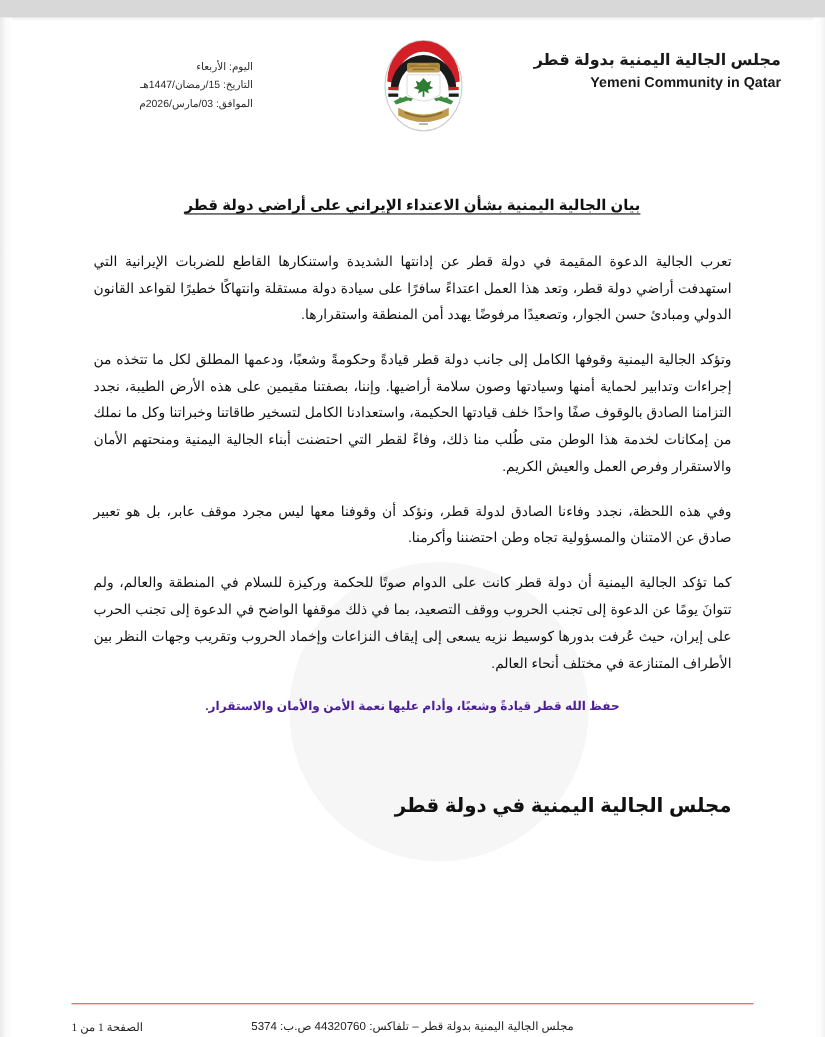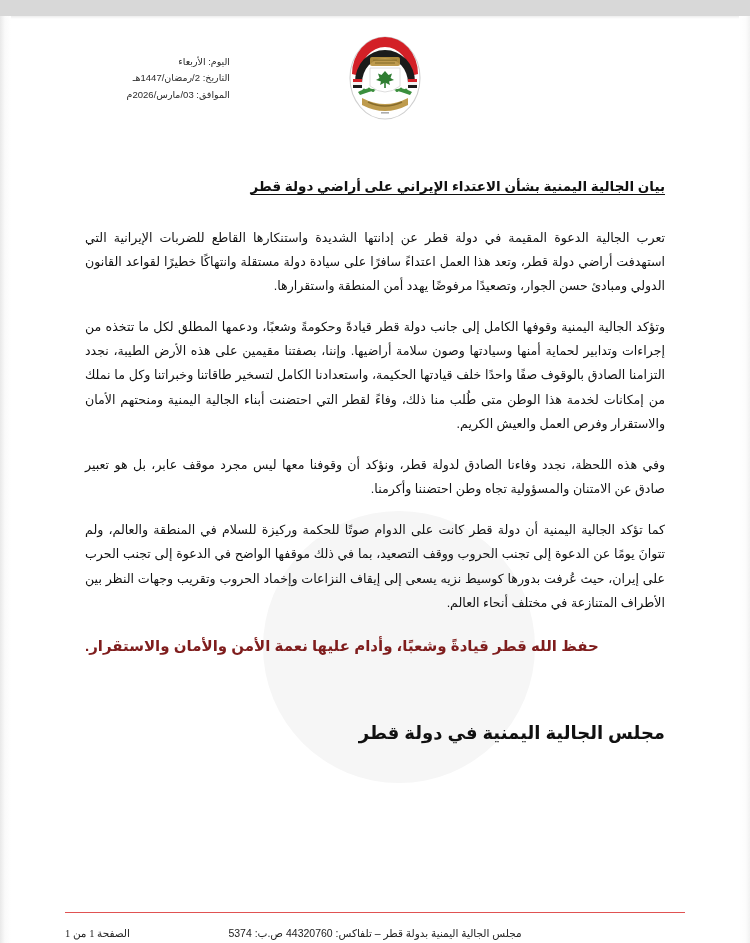--- a/index.html
+++ b/index.html
@@ -115,20 +115,21 @@
   
   .doc-body {
     position: absolute;
     left: 85px;
     right: 85px;
     top: 160px;
     z-index: 1;
   }
 
   .doc-title {
+    text-align: center;
     font-size: 13.5px;
     font-weight: bold;
     color: #111;
     text-decoration: underline;
     text-underline-offset: 3px;
     margin: 0 0 28px 0;
     line-height: 1.6;
   }
 
   p.para {
@@ -136,24 +137,24 @@
     font-size: 12.6px;
     line-height: 1.92;
     color: #111;
     text-align: justify;
     text-align-last: right;
     direction: rtl;
   }
 
   p.closing {
     margin: 6px 0 0 0;
-    font-size: 15px;
-    font-weight: bold;
-    color: #7f1d1d;
-    text-align: left;
+    font-size: 11px;
+    font-weight: bold;
+    color: #4c1d95;
+    text-align: center;
     line-height: 1.9;
     direction: rtl;
   }
 
   .signature {
     position: absolute;
     right: 85px;
     top: 706px;
     font-size: 18px;
     font-weight: bold;
@@ -208,21 +209,21 @@
   <div class="page-edge-top"></div>
   <div class="page-edge-left"></div>
   <div class="page-edge-right"></div>
 
   <div class="watermark"></div>
 
   <div class="header">
 
     <div class="date-block">
       <div>اليوم: الأربعاء</div>
-      <div>التاريخ: 2/رمضان/1447هـ</div>
+      <div>التاريخ: 15/رمضان/1447هـ</div>
       <div>الموافق: 03/مارس/2026م</div>
     </div>
 
     <div class="logo-wrap">
       <svg viewBox="0 0 86 96" xmlns="http://www.w3.org/2000/svg">
 
         <ellipse cx="43" cy="48" rx="35" ry="41" fill="#ffffff" stroke="#cfcfcf" stroke-width="1.1"></ellipse>
 
         <path d="M 10 44 A 33 37 0 0 1 76 44 L 68 46 A 25 29 0 0 0 18 46 Z" fill="#d32027"></path>
 
@@ -262,20 +263,24 @@
             <circle cx="55" cy="60.5" r="1.5"></circle>
         </g>
 
         <path d="M 20 68 Q 43 80 66 68 L 66 75 Q 43 87 20 75 Z" fill="#b9933f" opacity="0.93"></path>
         <path d="M 26 72 Q 43 80 60 72" stroke="#7d6326" stroke-width="1.6" fill="none" opacity="0.85"></path>
 
         <rect x="39" y="82" width="8" height="1.6" fill="#8a8a8a" opacity="0.7"></rect>
       </svg>
     </div>
 
+    <div class="org-block">
+      <div class="org-ar">مجلس الجالية اليمنية بدولة قطر</div>
+      <div class="org-en">Yemeni Community in Qatar</div>
+    </div>
 
   </div>
 
   <div class="doc-body">
 
     <div class="doc-title">بيان الجالية اليمنية بشأن الاعتداء الإيراني على أراضي دولة قطر</div>
 
     <p class="para">تعرب الجالية الدعوة المقيمة في دولة قطر عن إدانتها الشديدة واستنكارها القاطع للضربات الإيرانية التي استهدفت أراضي دولة قطر، وتعد هذا العمل اعتداءً سافرًا على سيادة دولة مستقلة وانتهاكًا خطيرًا لقواعد القانون الدولي ومبادئ حسن الجوار، وتصعيدًا مرفوضًا يهدد أمن المنطقة واستقرارها.</p>
     <p class="para">وتؤكد الجالية اليمنية وقوفها الكامل إلى جانب دولة قطر قيادةً وحكومةً وشعبًا، ودعمها المطلق لكل ما تتخذه من إجراءات وتدابير لحماية أمنها وسيادتها وصون سلامة أراضيها. وإننا، بصفتنا مقيمين على هذه الأرض الطيبة، نجدد التزامنا الصادق بالوقوف صفًا واحدًا خلف قيادتها الحكيمة، واستعدادنا الكامل لتسخير طاقاتنا وخبراتنا وكل ما نملك من إمكانات لخدمة هذا الوطن متى طُلب منا ذلك، وفاءً لقطر التي احتضنت أبناء الجالية اليمنية ومنحتهم الأمان والاستقرار وفرص العمل والعيش الكريم.</p>
     <p class="para">وفي هذه اللحظة، نجدد وفاءنا الصادق لدولة قطر، ونؤكد أن وقوفنا معها ليس مجرد موقف عابر، بل هو تعبير صادق عن الامتنان والمسؤولية تجاه وطن احتضننا وأكرمنا.</p>

